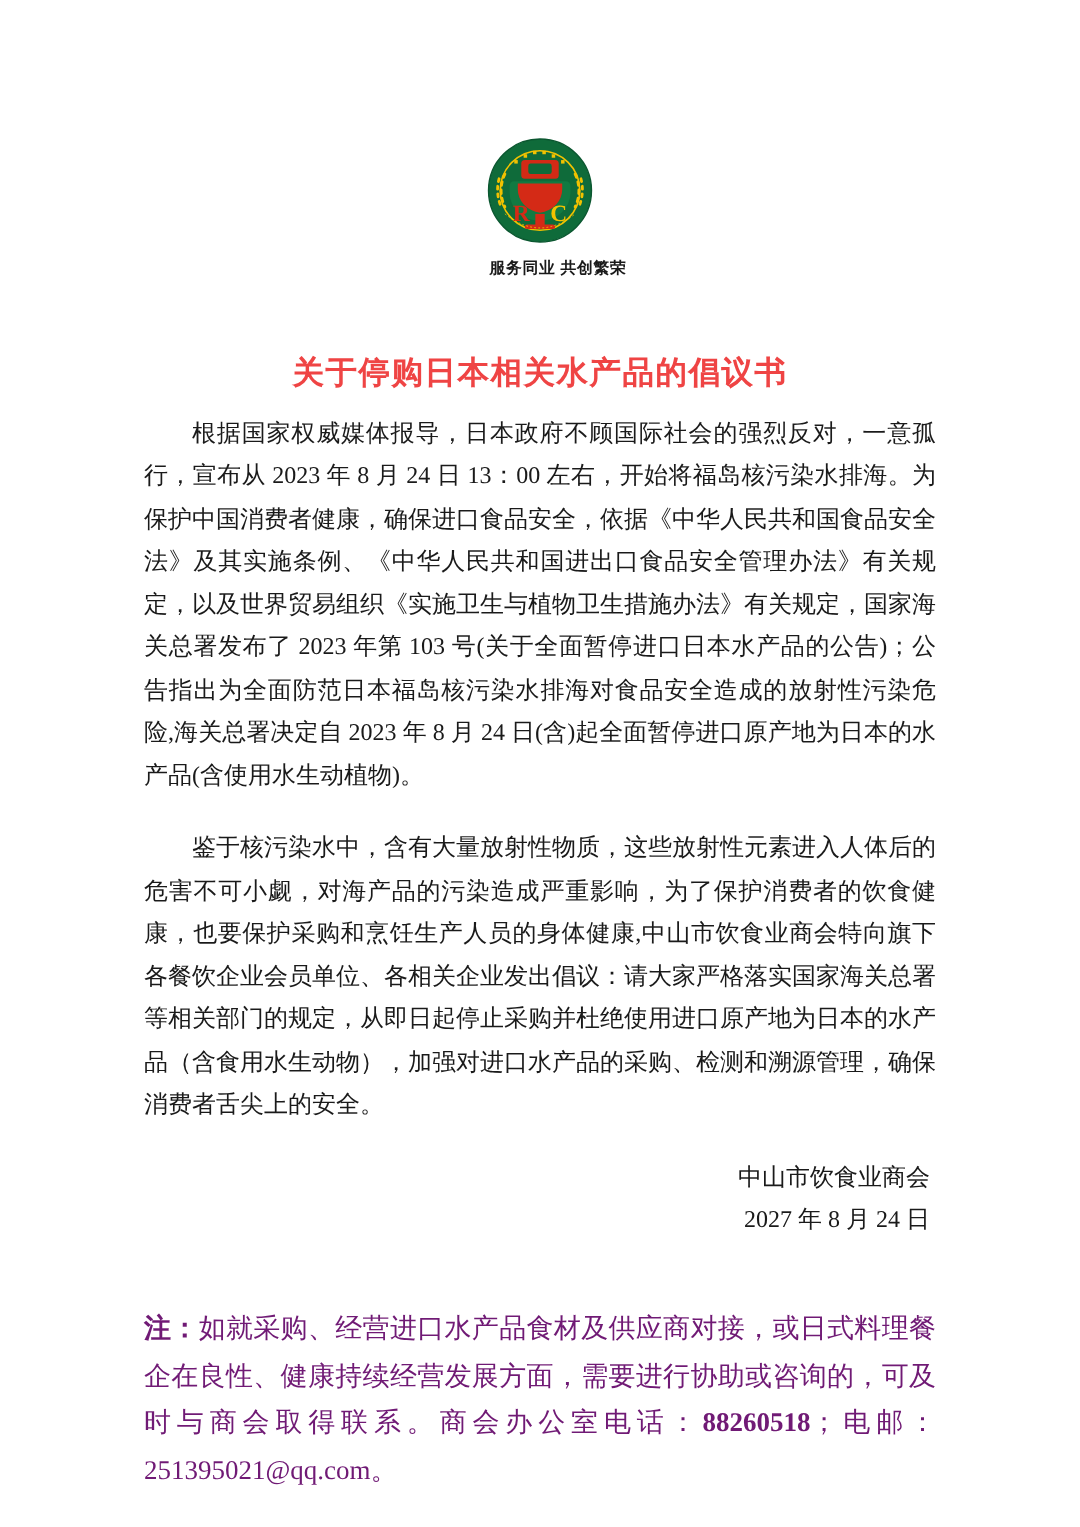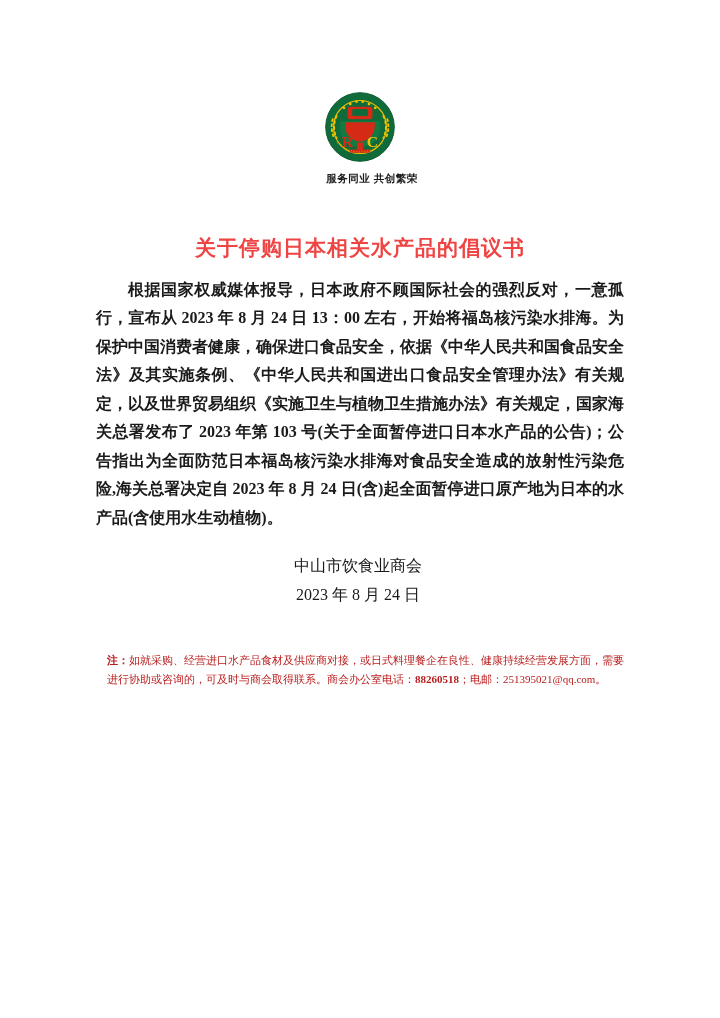--- a/index.html
+++ b/index.html
@@ -76,45 +76,43 @@
   }
 
   .para {
     margin: 0 0 20px 0;
     font-size: 16px;
     line-height: 1.78;
     text-align: justify;
     text-justify: inter-ideograph;
     text-indent: 2em;
     color: #1a1a1a;
-    font-weight: bold;
   }
 
   
   .signature {
     margin-top: 12px;
-    text-align: center;
+    text-align: right;
     font-size: 16px;
     line-height: 1.78;
     color: #1a1a1a;
   }
   .signature-line {
     display: block;
     padding-right: 4px;
   }
 
   
   .footnote {
     margin-top: 42px;
-    font-size: 11px;
+    font-size: 18px;
     line-height: 1.75;
     text-align: justify;
     text-justify: inter-ideograph;
-    color: #b91c1c;
-    margin-left: 11px;
+    color: #701a75;
   }
   .footnote-label {
     font-weight: bold;
   }
   .footnote-strong {
     font-weight: bold;
   }
 </style>
 </head>
 <body>
@@ -168,24 +166,25 @@
     </svg>
 
     <div class="logo-tagline">服务同业 共创繁荣</div>
   </div>
 
   <h1 class="doc-title">关于停购日本相关水产品的倡议书</h1>
 
 
   <div class="body-block">
     <p class="para">根据国家权威媒体报导，日本政府不顾国际社会的强烈反对，一意孤行，宣布从 2023 年 8 月 24 日 13：00 左右，开始将福岛核污染水排海。为保护中国消费者健康，确保进口食品安全，依据《中华人民共和国食品安全法》及其实施条例、《中华人民共和国进出口食品安全管理办法》有关规定，以及世界贸易组织《实施卫生与植物卫生措施办法》有关规定，国家海关总署发布了 2023 年第 103 号(关于全面暂停进口日本水产品的公告)；公告指出为全面防范日本福岛核污染水排海对食品安全造成的放射性污染危险,海关总署决定自 2023 年 8 月 24 日(含)起全面暂停进口原产地为日本的水产品(含使用水生动植物)。</p>
+    <p class="para">鉴于核污染水中，含有大量放射性物质，这些放射性元素进入人体后的危害不可小觑，对海产品的污染造成严重影响，为了保护消费者的饮食健康，也要保护采购和烹饪生产人员的身体健康,中山市饮食业商会特向旗下各餐饮企业会员单位、各相关企业发出倡议：请大家严格落实国家海关总署等相关部门的规定，从即日起停止采购并杜绝使用进口原产地为日本的水产品（含食用水生动物），加强对进口水产品的采购、检测和溯源管理，确保消费者舌尖上的安全。</p>
   </div>
 
   <div class="signature">
     <span class="signature-line">中山市饮食业商会</span>
-    <span class="signature-line">2023 年 8 月 24 日</span>
+    <span class="signature-line">2027 年 8 月 24 日</span>
   </div>
 
   <div class="footnote">
     <span class="footnote-label">注：</span><span>如就采购、经营进口水产品食材及供应商对接，或日式料理餐企在良性、健康持续经营发展方面，需要进行协助或咨询的，可及时与商会取得联系。商会办公室电话：</span><span class="footnote-strong">88260518</span><span>；</span><span>电邮：</span><span>251395021@qq.com</span><span>。</span>
   </div>
 
 </div>
 
 </body></html>

